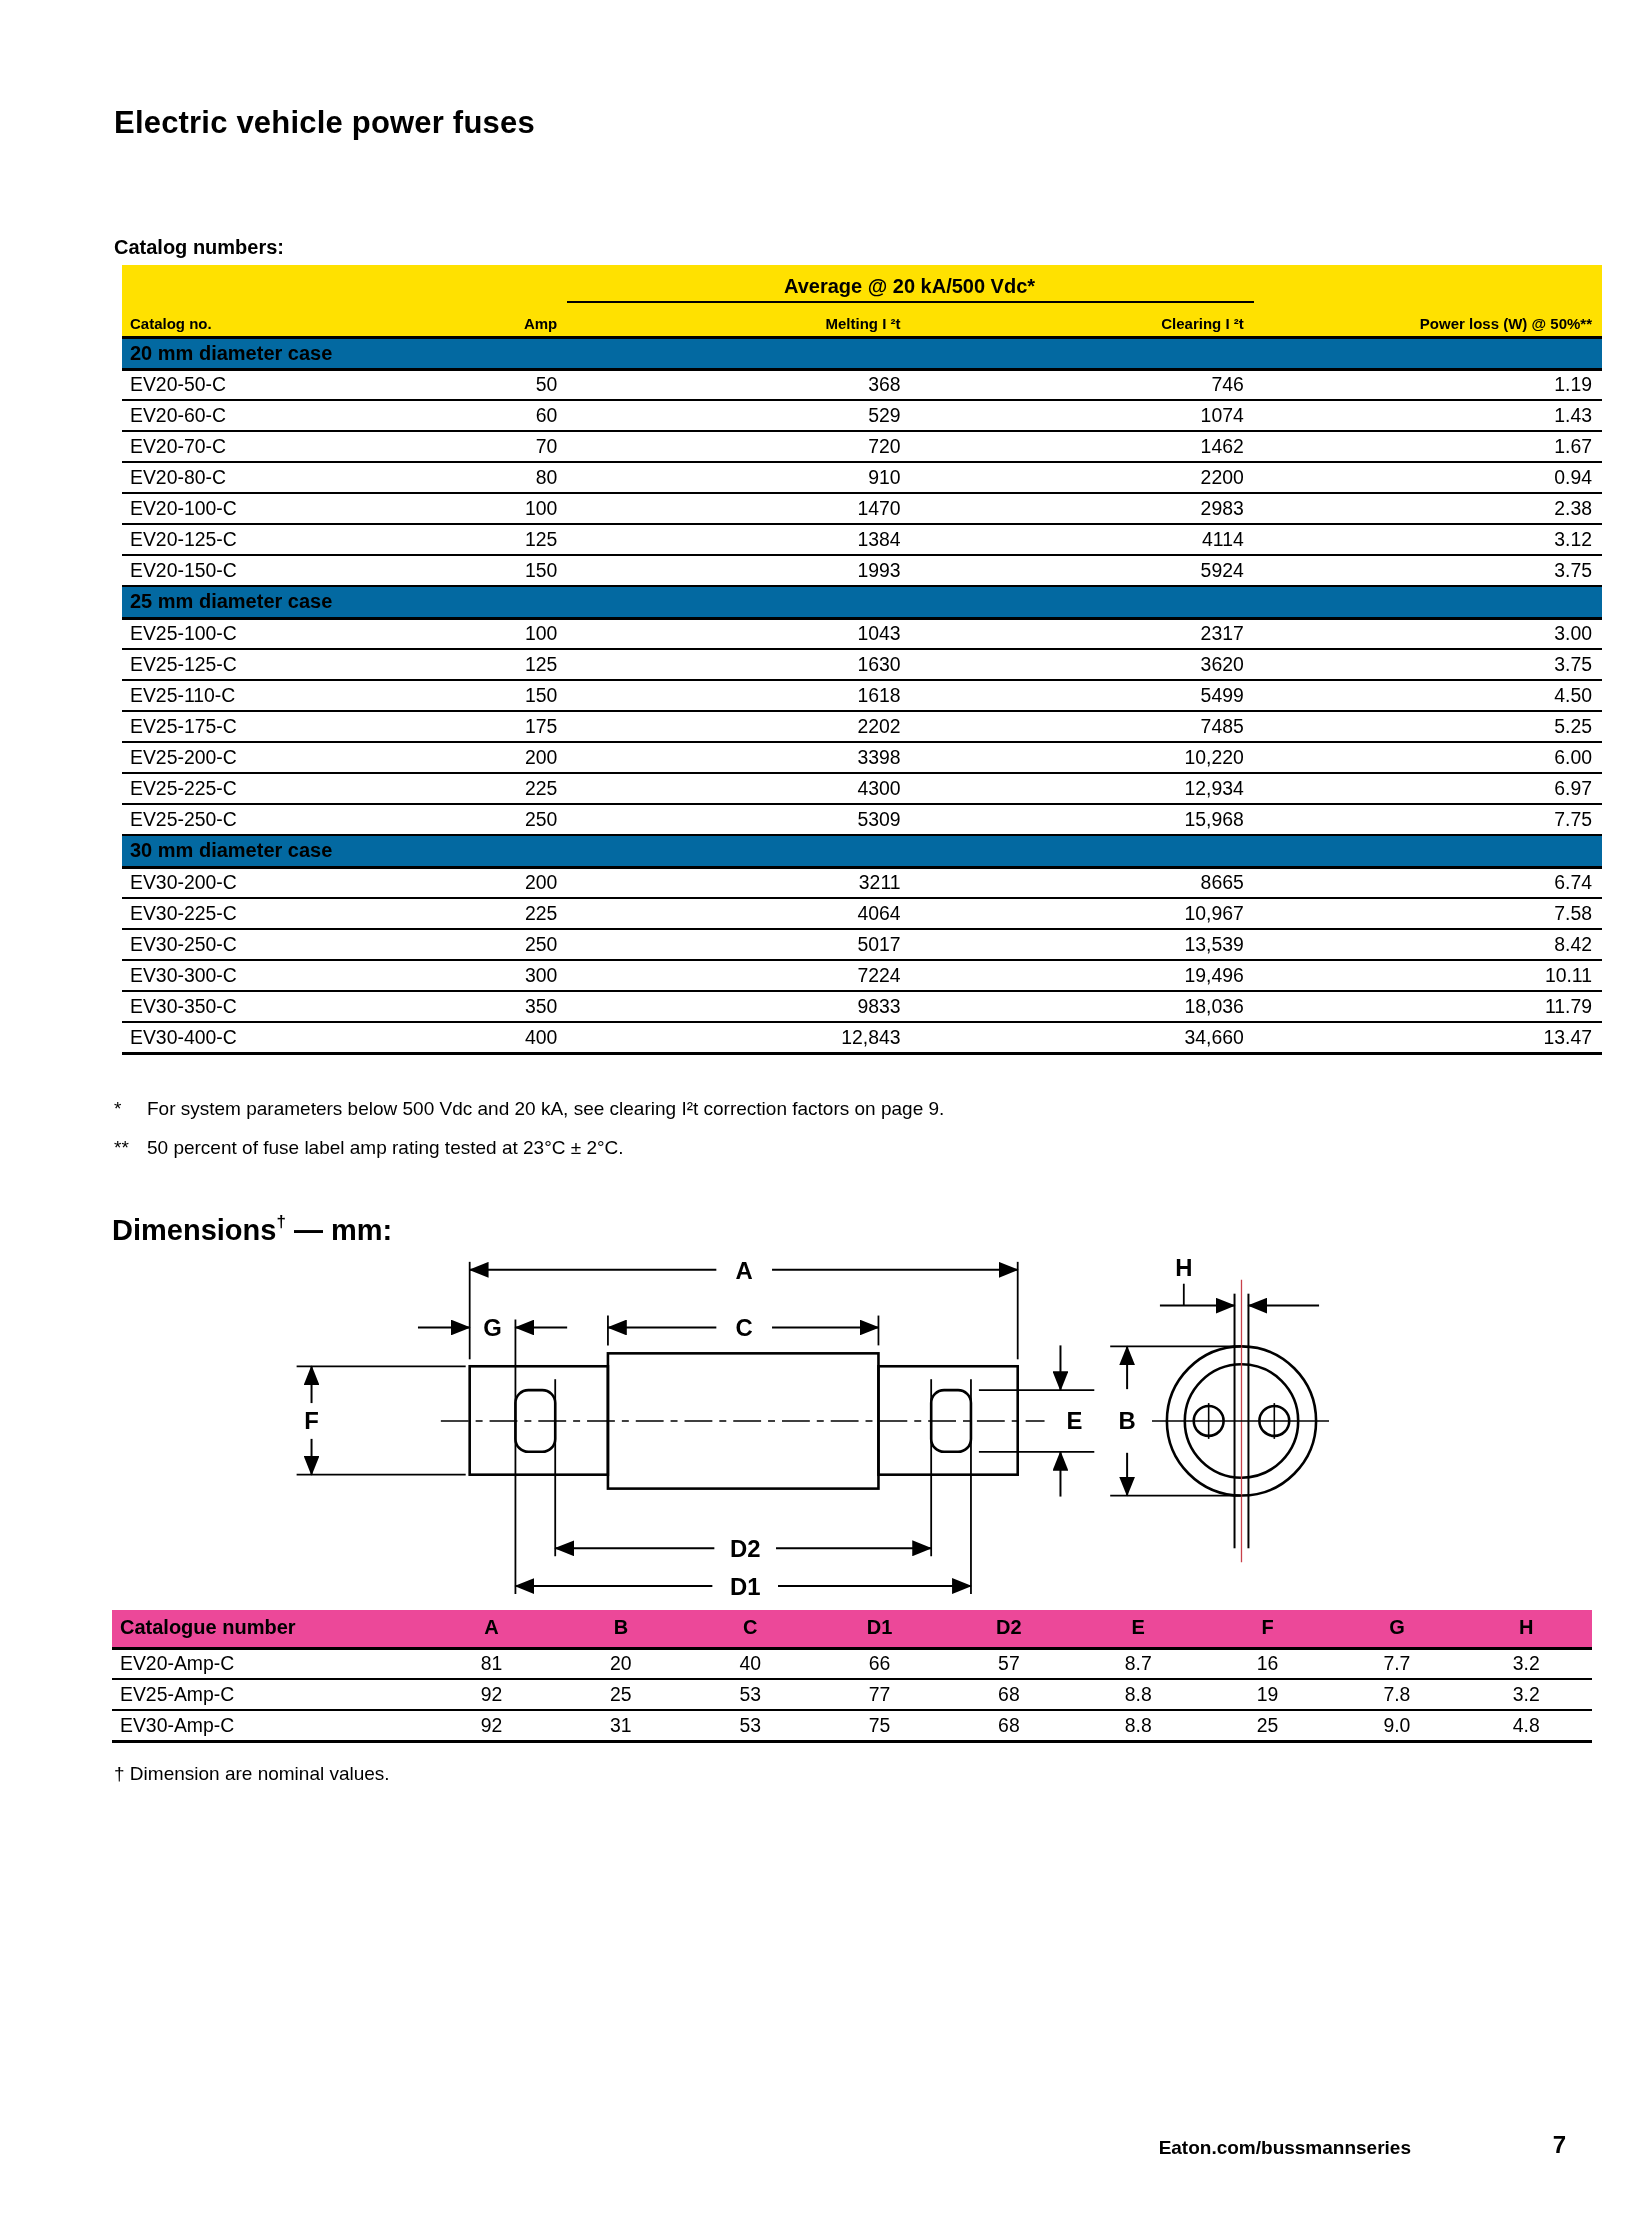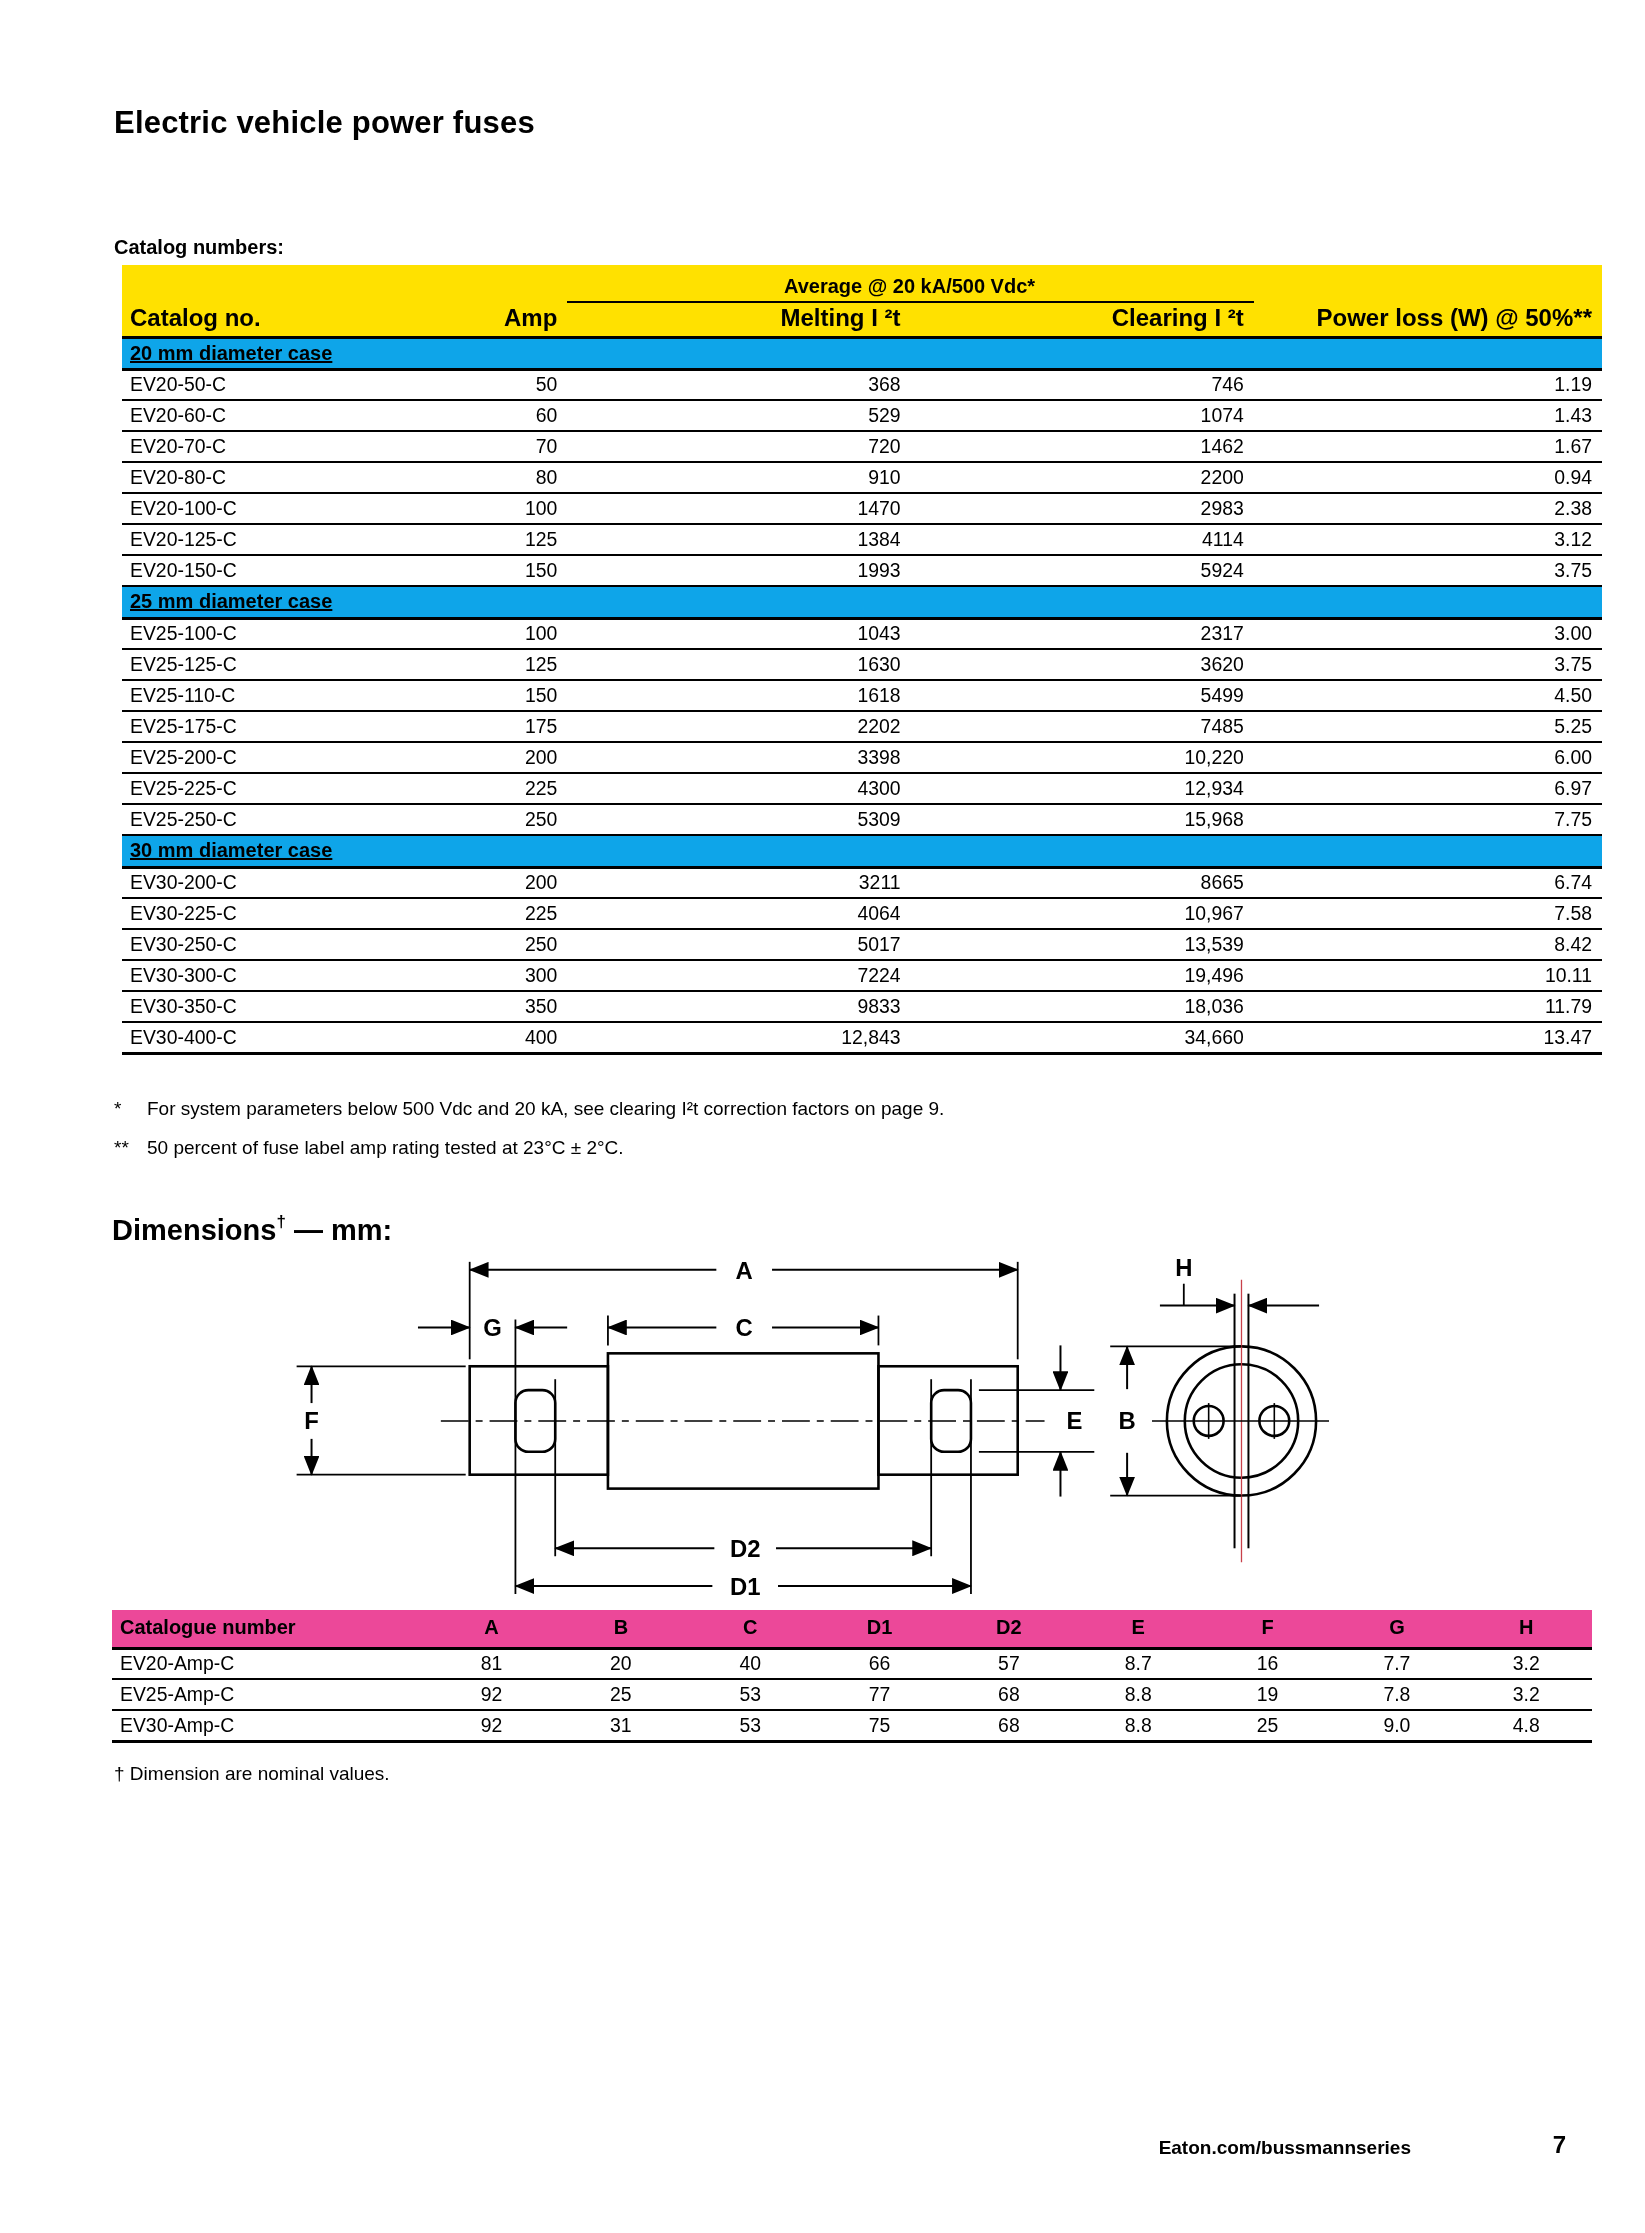--- a/index.html
+++ b/index.html
@@ -29,33 +29,33 @@
   .catalog-table col.c3 { width: 343px; }
   .catalog-table col.c4 { width: 343px; }
   .catalog-table col.c5 { width: 348px; }
   .yellow th { background: #FFE100; }
   .hdr-top th { height: 37px; vertical-align: bottom; padding: 0 10px 1px 8px; }
   .hdr-top th.avg-span {
     text-align: center; font-weight: 700; font-size: 20px;
     border-bottom: 2px solid #000; padding-bottom: 3px;
   }
   .hdr-bottom th {
-    height: 35px; vertical-align: bottom; font-weight: 700; font-size: 24px;
+    height: 35px; vertical-align: bottom; font-weight: 700; font-size: 15px;
     border-bottom: 3px solid #000; padding: 0 10px 4px 8px; text-align: right;
   }
   .hdr-bottom th:first-child { text-align: left; }
   .catalog-table td, .dim-table td {
     height: 31px; padding: 1px 10px 1px 8px;
     border-bottom: 2px solid #000; white-space: nowrap;
   }
   td.col-num { text-align: right; }
   td.col-text { text-align: left; }
   tr.section-row td {
-    background: #0ea5e9; font-weight: 700; font-size: 20px;
-    border-bottom: 3px solid #000; height: 32px; text-decoration: underline;
+    background: #0369a1; font-weight: 700; font-size: 20px;
+    border-bottom: 3px solid #000; height: 32px;
   }
   tbody tr:last-child td { border-bottom: 3px solid #000; }
   .footnotes { position: absolute; top: 1098px; left: 114px; font-size: 19px; }
   .footnote { display: flex; margin-bottom: 17px; }
   .footnote .mark { width: 33px; font-weight: 400; }
   .dim-heading {
     position: absolute; top: 1190px; left: 112px;
     font-size: 29px; font-weight: 700;
   }
   .dim-heading sup { font-size: 17px; position: relative; top: -2px; }

